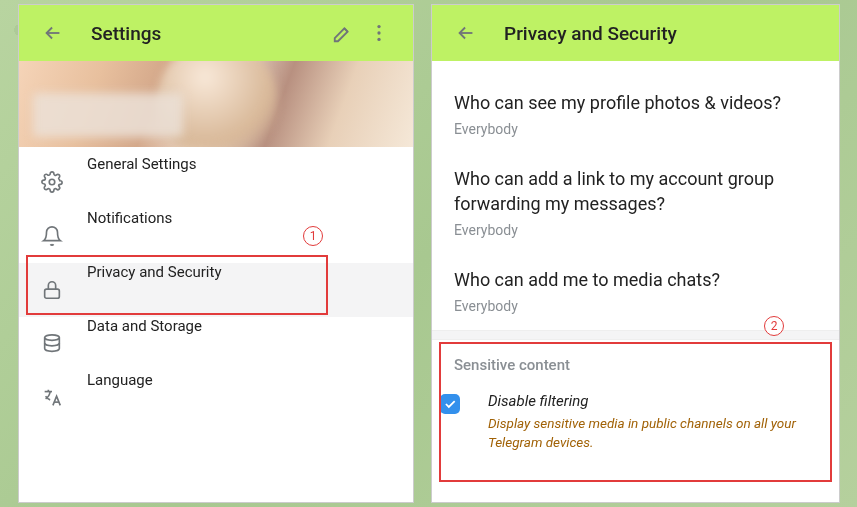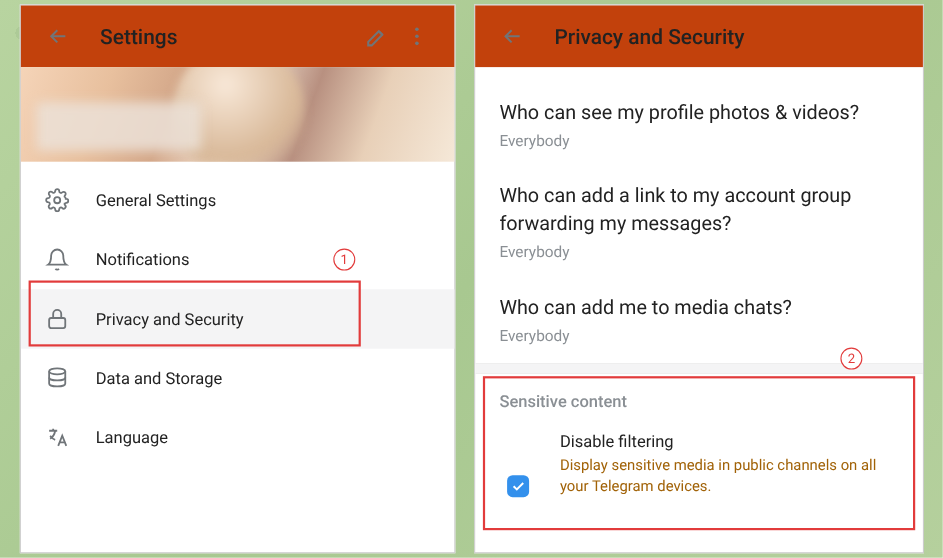--- a/index.html
+++ b/index.html
@@ -25,21 +25,21 @@
     display: flex;
     flex-direction: column;
   }
   
   .panel-left { left: 18px; top: 4px; width: 396px; height: 499px; }
   .header {
     display: flex;
     align-items: center;
     height: 56px;
     padding: 0 16px;
-    background: #c2410c;
+    background: #bef264;
     flex-shrink: 0;
   }
   .header-title { font-size: 19px; font-weight: 500; color: #222; margin-left: 20px; }
   .header .spacer { flex: 1; }
   .icon-btn {
     width: 36px; height: 36px;
     display: flex; align-items: center; justify-content: center;
     color: #707579; cursor: pointer; border-radius: 50%;
   }
   .icon-btn svg { width: 22px; height: 22px; }
@@ -62,21 +62,20 @@
     position: absolute;
     left: 14px; bottom: 10px;
     width: 150px; height: 44px;
     background: rgba(235,225,215,0.85);
     filter: blur(5px);
     border-radius: 4px;
   }
   .settings-list { display: flex; flex-direction: column; padding-top: 8px; }
   .settings-item {
     display: flex;
-    align-items: center;
     height: 54px;
     padding: 0 22px;
     cursor: pointer;
     color: #222;
     font-size: 15px;
   }
   .settings-item.selected { background: #f4f4f5; }
   .settings-item .icon-slot {
     width: 46px; display: flex; align-items: center; justify-content: flex-start;
     color: #707579;
@@ -93,23 +92,24 @@
   .priv-v { font-size: 14px; color: #8a8f94; }
   .section-divider { height: 10px; background: #f4f4f5; border-top: 1px solid #eee; border-bottom: 1px solid #eee; width:100%; }
   .section-header {
     padding: 16px 22px 14px 22px;
     font-size: 15px;
     color: #8a8f94;
     font-weight: 500;
   }
   .checkbox-row {
     display: flex;
-    padding: 4px 22px 18px 29px;
+    padding: 4px 22px 18px 8px;
     cursor: pointer;
-    align-items: flex-end;
+    align-items: flex-start;
+    font-style: italic;
   }
   .checkbox-box {
     width: 20px; height: 20px;
     background: #3390ec;
     border-radius: 5px;
     display: flex; align-items: center; justify-content: center;
     margin-right: 28px;
     margin-top: 2px;
     flex-shrink: 0;
   }

